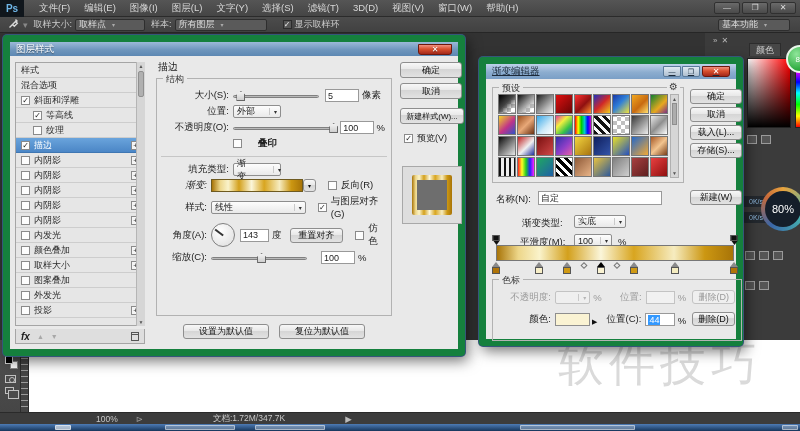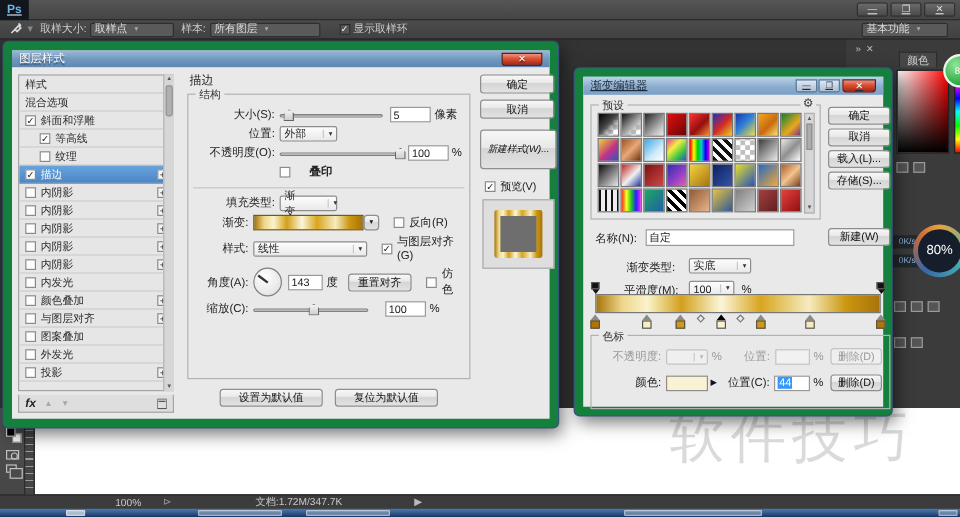--- a/index.html
+++ b/index.html
@@ -1,21 +1,21 @@
 <!DOCTYPE html>
 <html><head>
 <meta charset="utf-8">
 <style>
   * { margin:0; padding:0; box-sizing:border-box; }
   html,body { width:800px; height:431px; overflow:hidden; }
   body { font-family:"Liberation Sans","DejaVu Sans",sans-serif; font-size:10px; color:#222; position:relative; background:#333; }
   .abs { position:absolute; }
 
   
-  #menubar { left:0; top:0; width:800px; height:17px; background:linear-gradient(#555,#454545); border-bottom:1px solid #2b2b2b; display:flex; align-items:center; color:#d8d8d8; z-index:40;text-decoration:underline;}
+  #menubar { left:0; top:0; width:800px; height:17px; background:linear-gradient(#555,#454545); border-bottom:1px solid #2b2b2b; display:flex; align-items:center; color:#d8d8d8; z-index:40;}
   #ps-logo { width:24px; height:17px; background:#10161c; color:#6fb6e8; font-weight:bold; font-size:10px; display:flex; align-items:center; justify-content:center; margin-right:8px; }
   .menu-item { padding:0 7px; font-size:9.5px; }
   #win-controls { margin-left:auto; display:flex; gap:2px; margin-right:4px; }
   .wc { width:26px; height:12px; background:linear-gradient(#6a6a6a,#4a4a4a); border:1px solid #303030; border-radius:2px; color:#ddd; font-size:8px; line-height:10px; text-align:center; }
   #optionsbar { left:0; top:17px; width:800px; height:16px; background:linear-gradient(#4c4c4c,#414141); border-bottom:1px solid #262626; display:flex; align-items:center; color:#ccc; font-size:9px; z-index:40; }
   .opt-combo { height:12px; background:#5a5a5a; border:1px solid #2e2e2e; border-radius:2px; display:flex; align-items:center; padding:0 3px; margin:0 6px 0 3px; color:#ddd; }
   .opt-combo .ar { margin-left:6px; font-size:6px; color:#aaa; }
   .dcb { width:9px; height:9px; background:#565656; border:1px solid #2c2c2c; color:#eee; font-size:8px; line-height:8px; text-align:center; margin:0 3px 0 10px; }
   #workspace-btn { margin-left:auto; margin-right:10px; }
 
@@ -115,20 +115,33 @@
   .gold-swatch { height:13px; border:1px solid #6e5a20; }
   #preview-box { position:absolute; left:2px; top:104px; width:60px; height:58px; background:#dedede; border:1px solid #a8a8a8; display:flex; align-items:center; justify-content:center; }
   #preview-frame { width:40px; height:40px; padding:5px; border-radius:2px; }
   #preview-frame .inner { width:100%; height:100%; background:#6e6e6e; }
 </style>
 </head>
 <body>
 
 <div id="menubar" class="abs">
   <div id="ps-logo">Ps</div>
+  <div id="menu-items" style="display:flex;">
+      <span class="menu-item">文件(F)</span>
+      <span class="menu-item">编辑(E)</span>
+      <span class="menu-item">图像(I)</span>
+      <span class="menu-item">图层(L)</span>
+      <span class="menu-item">文字(Y)</span>
+      <span class="menu-item">选择(S)</span>
+      <span class="menu-item">滤镜(T)</span>
+      <span class="menu-item">3D(D)</span>
+      <span class="menu-item">视图(V)</span>
+      <span class="menu-item">窗口(W)</span>
+      <span class="menu-item">帮助(H)</span>
+    </div>
   <div id="win-controls">
     <div class="wc">—</div>
     <div class="wc">❐</div>
     <div class="wc">✕</div>
   </div>
 </div>
 
 <div id="optionsbar" class="abs">
   <span style="margin:0 4px 0 8px;">
     <svg width="11" height="11">
@@ -277,21 +290,21 @@
           <span class="cbx"></span>
           <span>内发光</span>
         </div>
         <div class="style-row">
           <span class="cbx"></span>
           <span>颜色叠加</span>
           <span class="plus">+</span>
         </div>
         <div class="style-row">
           <span class="cbx"></span>
-          <span>与图层对齐</span>
+          <span>取样大小</span>
           <span class="plus">+</span>
         </div>
         <div class="style-row">
           <span class="cbx"></span>
           <span>图案叠加</span>
         </div>
         <div class="style-row">
           <span class="cbx"></span>
           <span>外发光</span>
         </div>
@@ -360,21 +373,21 @@
 
         <div class="frow">
           <span class="flab" style="width:66px;">填充类型:</span>
           <div class="combo" style="width:48px;gap:27px;">
             <span>渐变</span>
               <span class="ar">▾</span>
           </div>
         </div>
 
         <div class="frow">
-          <span class="flab" style="width:44px;">渐变:</span>
+          <span class="flab" style="width:44px;font-style:italic;">渐变:</span>
           <div class="gold-swatch" style="width: 92px; background: linear-gradient(90deg, rgb(168, 116, 8) 0%, rgb(237, 214, 137) 9%, rgb(250, 243, 203) 18%, rgb(211, 160, 28) 30%, rgb(251, 246, 218) 44%, rgb(216, 165, 31) 58%, rgb(246, 236, 192) 75%, rgb(204, 151, 18) 88%, rgb(168, 116, 8) 100%);"></div>
           <div class="wbtn" style="width:13px;height:13px;font-size:6px;">▾</div>
           <span class="cbx" style="margin-left:12px;"></span>
           <span style="margin-left:4px;">反向(R)</span>
         </div>
 
         <div class="frow">
           <span class="flab" style="width:44px;">样式:</span>
           <div class="combo" style="width:106px;">
             <span>线性</span>
@@ -413,21 +426,21 @@
 
       <div style="position:absolute;left:0;right:0;top:268px;display:flex;justify-content:center;gap:10px;">
         <div class="wbtn" style="width:86px;height:15px;">设置为默认值</div>
         <div class="wbtn" style="width:86px;height:15px;">复位为默认值</div>
       </div>
     </div>
 
     <div style="position:absolute;left:390px;top:6px;width:64px;height:290px;">
       <div class="wbtn" style="width:62px;height:16px;">确定</div>
       <div class="wbtn" style="width:62px;height:16px;margin-top:5px;">取消</div>
-      <div class="wbtn" style="width:64px;height:33px;margin-top:9px;font-size:8px;font-style:italic;">新建样式(W)...</div>
+      <div class="wbtn" style="width:64px;height:16px;margin-top:9px;font-size:8px;">新建样式(W)...</div>
       <div style="display:flex;align-items:center;margin-top:8px;margin-left:4px;">
         <span class="cbx">✓</span>
         <span style="margin-left:4px;font-size:9px;">预览(V)</span>
       </div>
       <div id="preview-box">
         <div id="preview-frame" style="background: linear-gradient(90deg, rgb(168, 116, 8) 0%, rgb(237, 214, 137) 9%, rgb(250, 243, 203) 18%, rgb(211, 160, 28) 30%, rgb(251, 246, 218) 44%, rgb(216, 165, 31) 58%, rgb(246, 236, 192) 75%, rgb(204, 151, 18) 88%, rgb(168, 116, 8) 100%);">
             <div class="inner"></div>
           </div>
       </div>
     </div>
@@ -568,21 +581,21 @@
             <span></span>
             <span class="ar">▾</span>
           </div>
         <span class="unit">%</span>
         <span class="flab" style="width:32px;margin-left:8px;">位置:</span>
         <div class="field dis" style="width:30px;"></div>
         <span class="unit">%</span>
         <div class="wbtn dis" style="width:44px;height:14px;margin-left:6px;">删除(D)</div>
       </div>
 
-      <div class="frow" style="margin-top:8px;">
+      <div class="frow" style="margin-top:8px;align-items:flex-end;">
         <span class="flab" style="width:52px;">颜色:</span>
         <div style="width: 36px; height: 13px; border: 1px solid rgb(142, 142, 142); background: rgb(250, 243, 211);"></div>
         <span style="font-size:7px;margin-left:2px;color:#111;">▶</span>
         <span class="flab" style="width:40px;margin-left:4px;">位置(C):</span>
         <div class="field" style="width:30px;">
           <span class="sel-txt">44</span>
         </div>
         <span class="unit">%</span>
         <div class="wbtn" style="width:44px;height:14px;margin-left:6px;">删除(D)</div>
       </div>

